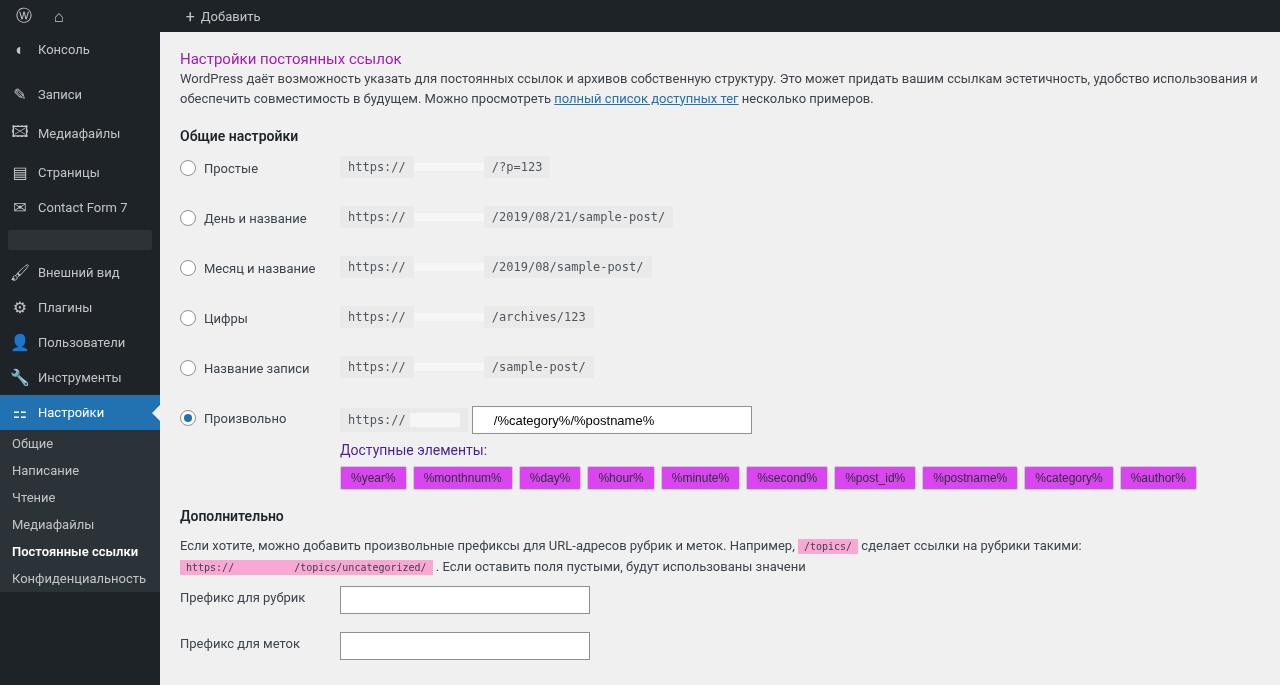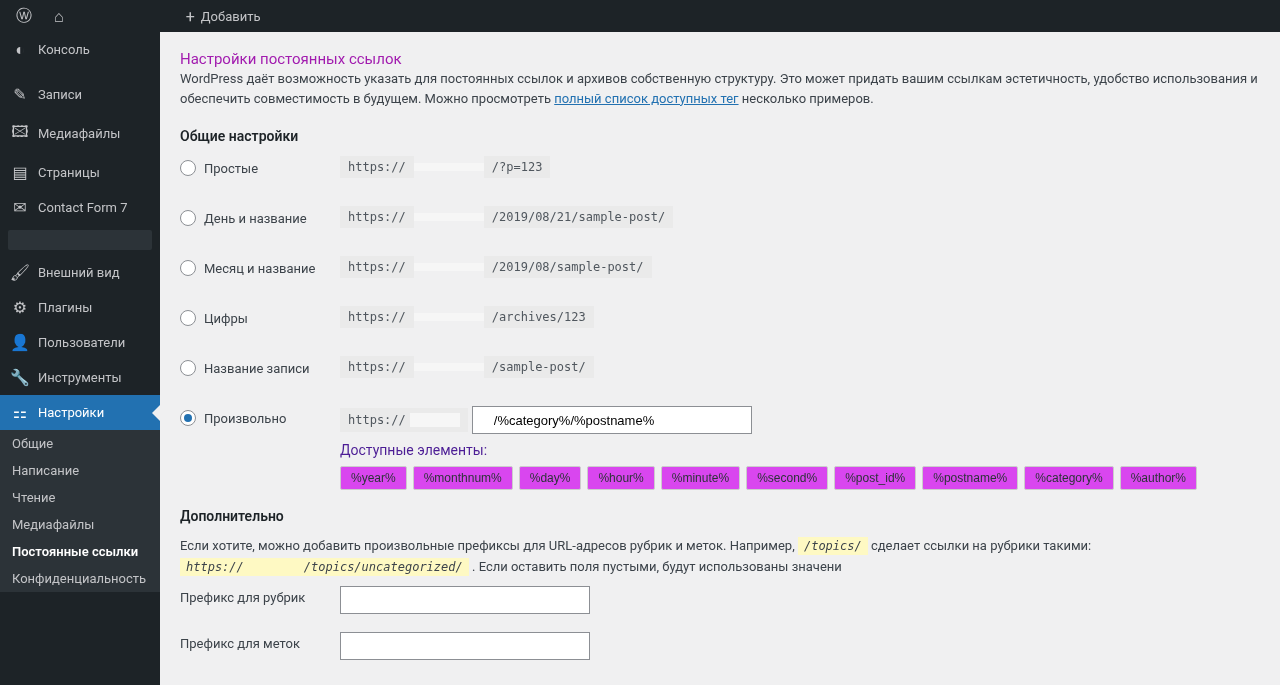--- a/index.html
+++ b/index.html
@@ -43,21 +43,21 @@
     .custom-row { display: flex; align-items: center; gap: 4px; }
     .url-prefix { background: #eaeaea; padding: 5px 8px; font-family: Consolas, Monaco, monospace; font-size: 12px; color: #50575e; display: flex; }
     .url-prefix .light { background: #f6f6f6; padding: 0 4px; margin-left: 4px; min-width: 50px; }
     .text-input { border: 1px solid #8c8f94; padding: 4px 21px; font-size: 13px; height: 28px; background: #fff; width: 280px; }
     
     .available { font-size: 14px; color: #4c1d95; margin-top: 8px; margin-bottom: 8px; }
     .tag-buttons { display: flex; gap: 6px; flex-wrap: wrap; }
     .tag-btn { border: 1px solid #ccc; background: #d946ef; padding: 4px 10px; font-size: 12px; cursor: pointer; border-radius: 2px; color: #2c3338; }
     
     .optional-text { font-size: 13px; color: #3c434a; line-height: 1.6; }
-    .optional-text code { background: #fef9c3; padding: 2px 6px; font-family: Consolas, Monaco, monospace; font-size: 12px; font-style: italic; }
+    .optional-text code { background: #f9a8d4; padding: 2px 6px; font-family: Consolas, Monaco, monospace; font-size: 10px; }
     
     .prefix-input { border: 1px solid #8c8f94; padding: 4px 8px; font-size: 13px; height: 28px; background: #fff; width: 250px; }
   </style>
 </head>
 <body>
 
 <div class="topbar">
   <div class="topbar-item">
       <span class="topbar-icon">ⓦ</span>
     </div>

